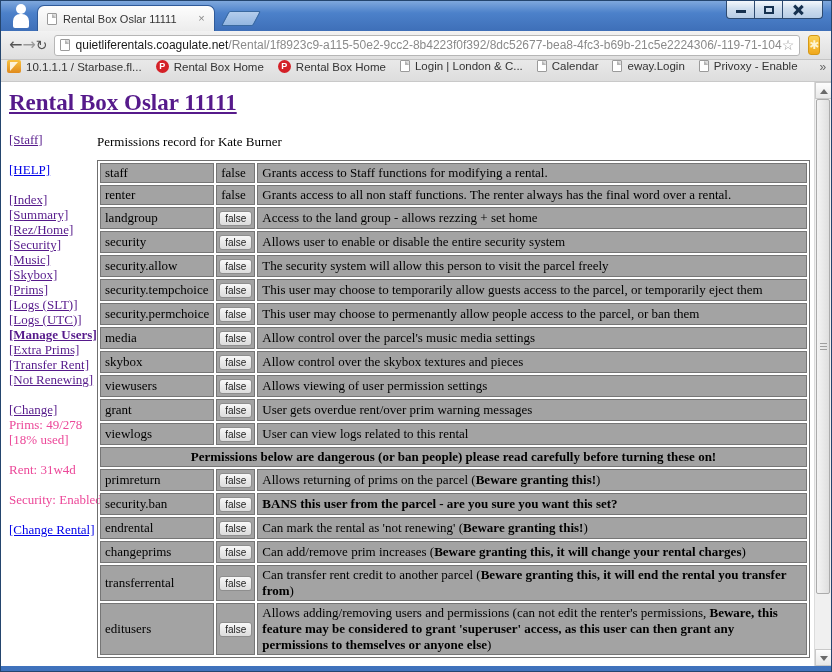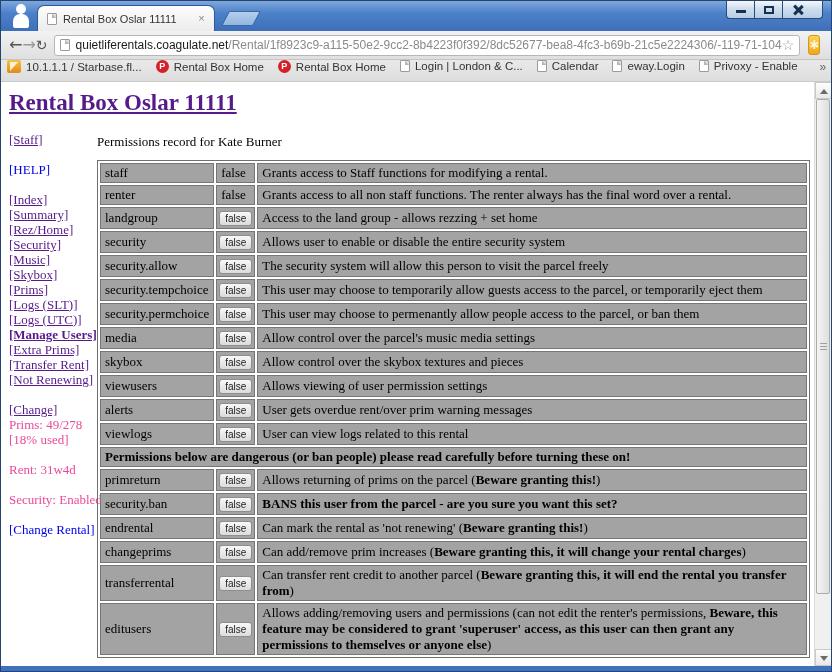--- a/index.html
+++ b/index.html
@@ -77,34 +77,34 @@
   .content { position:relative; height:584px; background:#fff; overflow:hidden; }
   .page { position:absolute; left:0; top:0; right:17px; bottom:0; overflow:hidden;
     font-family:"Liberation Serif", serif; color:#000; padding:8px 4px 8px 8px; }
   .page-title { display:inline-block; font-size:23px; font-weight:bold; color:#561a8b;
     text-decoration:underline; margin-bottom:16px; cursor:pointer; }
   .layout { display:grid; grid-template-columns:88px 1fr; align-items:start; }
 
   .sidebar { font-size:13px; line-height:15px; }
   .sidebar div { white-space:nowrap; }
   .s-link { color:#561a8b; text-decoration:underline; cursor:pointer; }
-  .s-blue { color:#0000e8; cursor:pointer; }
+  .s-blue { color:#0000e8; text-decoration:underline; cursor:pointer; }
   .s-bold { font-weight:bold; }
   .s-text { color:#ec4899; }
   .gap { margin-top:15px; }
 
   .perm-header { font-size:13px; margin:2px 0 10px 0; }
   table.perms { border-collapse:separate; border-spacing:2px; border:1px solid #6f6f6f;
     width:100%; font-size:13px; }
   table.perms td { border:1px solid #767676; background:#a3a3a3; padding:1px 4px; vertical-align:middle; }
   td.n { width:100px; }
   td.v { width:38px;margin-left:27px; }
   td.v.txt { }
   td.v.btncell { text-align:center; padding:2px 2px; }
-  td.hdr { background:#fff; text-align:left; font-weight:bold; }
+  td.hdr { background:#fff; text-align:center; font-weight:bold; }
   .b { font-weight:bold; }
   button.false-btn { font-family:"Liberation Sans", sans-serif; font-size:10px; color:#222;
     background:linear-gradient(#f8f8f8,#dcdcdc); border:1px solid #8e8e8e; border-radius:3px;
     padding:1px 5px; cursor:pointer; }
 
   
   .scrollbar { position:absolute; right:0; top:0; width:17px; height:100%; background:#f0f0f0;
     border-left:1px solid #dcdcdc; }
   .sb-arrow { position:absolute; left:0; width:17px; height:17px; background:linear-gradient(#fdfdfd,#e8e8e8);
     border:1px solid #c9c9c9; cursor:pointer; }
@@ -276,21 +276,21 @@
                   <td class="n">skybox</td>
                   <td class="v btncell"><button class="false-btn">false</button></td>
                   <td class="d">Allow control over the skybox textures and pieces</td>
                 </tr>
             <tr>
                   <td class="n">viewusers</td>
                   <td class="v btncell"><button class="false-btn">false</button></td>
                   <td class="d">Allows viewing of user permission settings</td>
                 </tr>
             <tr>
-                  <td class="n">alerts</td>
+                  <td class="n">grant</td>
                   <td class="v btncell"><button class="false-btn">false</button></td>
                   <td class="d">User gets overdue rent/over prim warning messages</td>
                 </tr>
             <tr>
                   <td class="n">viewlogs</td>
                   <td class="v btncell"><button class="false-btn">false</button></td>
                   <td class="d">User can view logs related to this rental</td>
                 </tr>
             <tr>
                   <td class="hdr" colspan="3">Permissions below are dangerous (or ban people) please read carefully before turning these on!</td>

